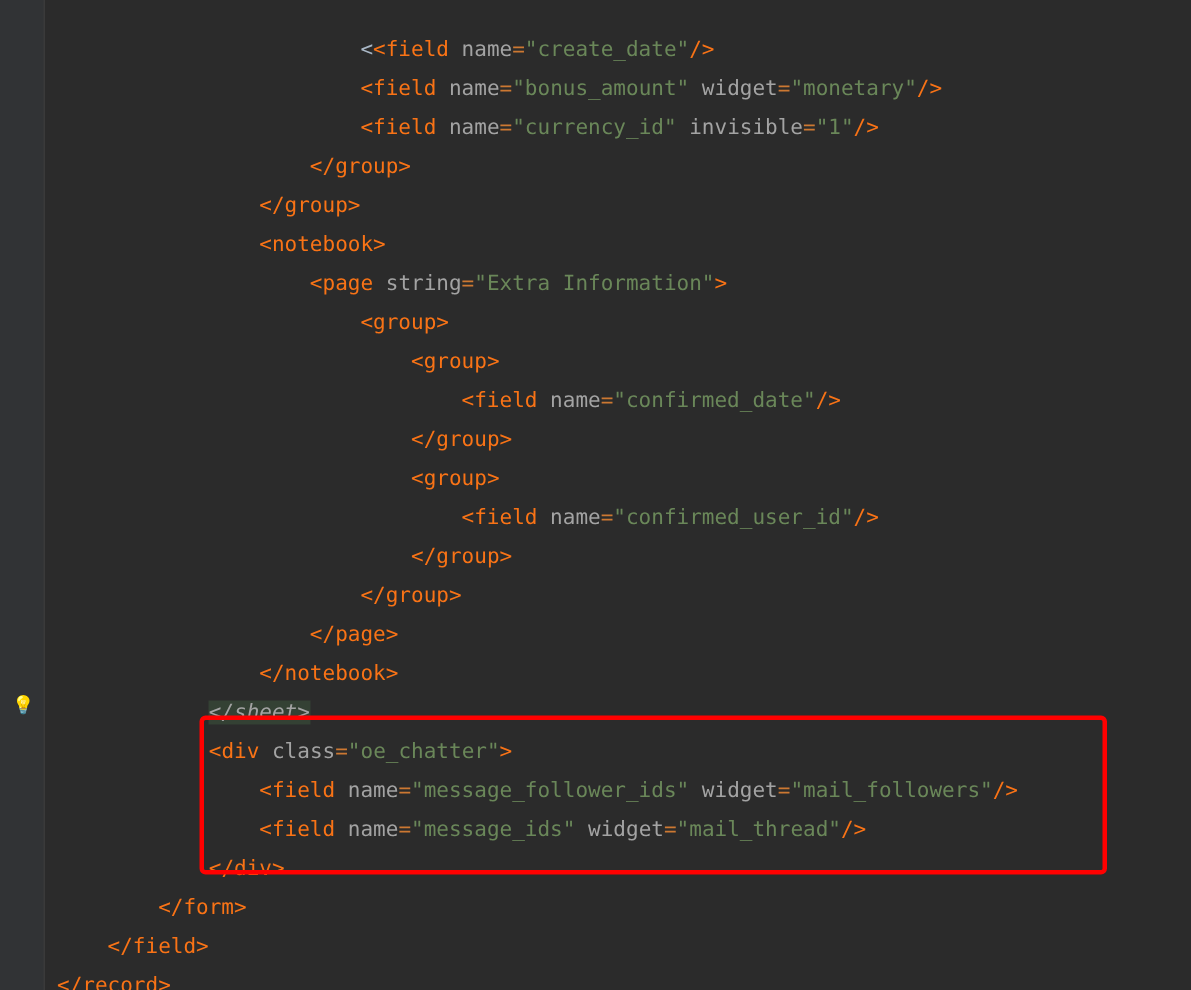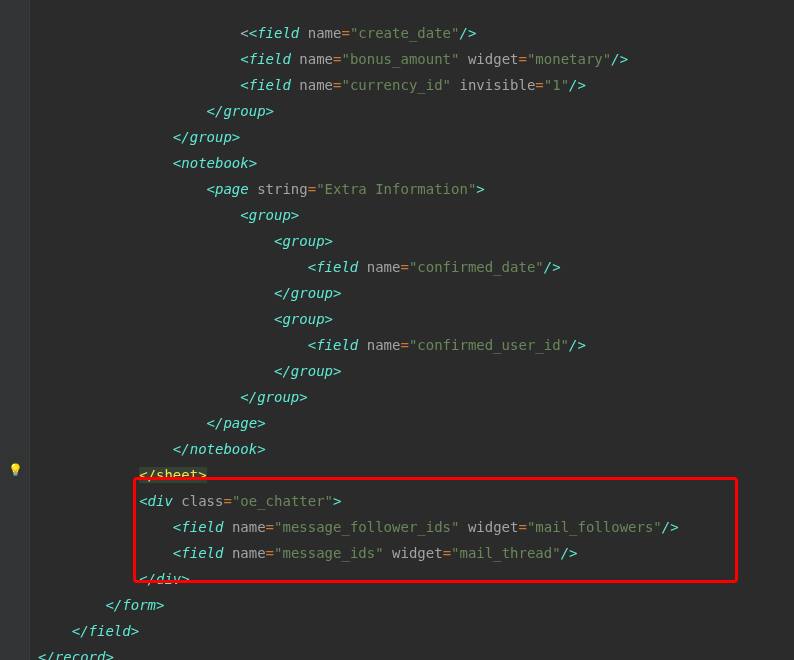--- a/index.html
+++ b/index.html
@@ -30,27 +30,28 @@
     color: #e6b422;
     font-size: 12px;
   }
   .code {
     position: absolute;
     left: 38px;
     top: -6px;
     white-space: pre;
   }
   .line { display: block; }
-  .tag { color: #5eead4; font-style: italic; }
+  .tag { color: #f97316; }
   .attr { color: #a3a3a3; }
   .eq { color: #cc7832; }
   .str { color: #6a8759; }
   .highlight-tag {
     background: #344134;
-    color: #fde047;
+    color: #a3a3a3;
+    font-style: italic;
   }
   .redbox {
     position: absolute;
     border: 3px solid #ff0000;
     border-radius: 4px;
     left: 133px;
     top: 477px;
     width: 605px;
     height: 106px;
     pointer-events: none;

